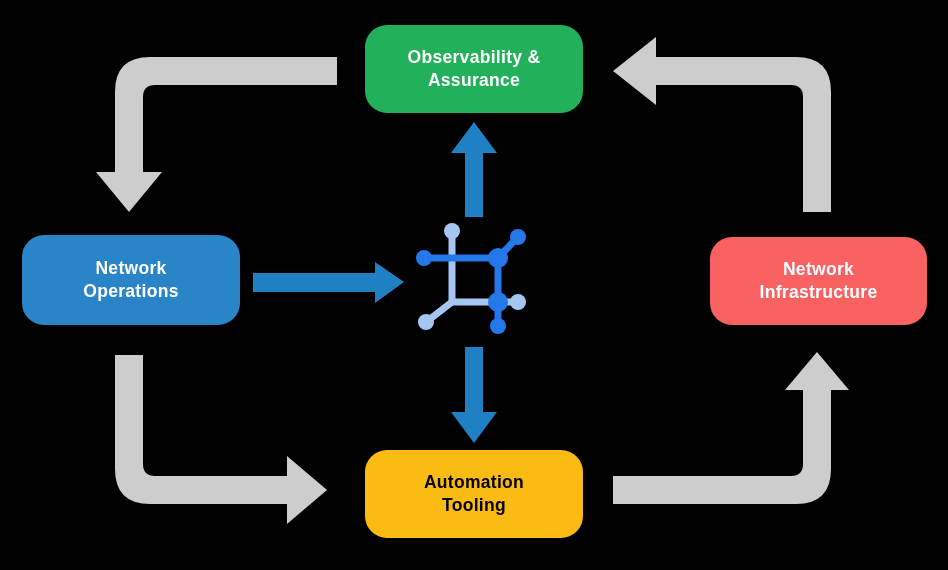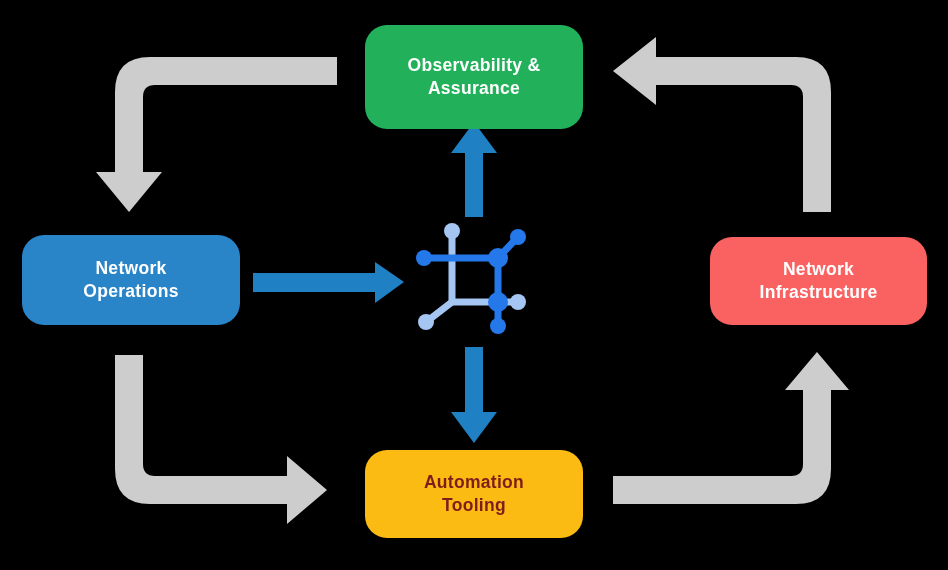--- a/index.html
+++ b/index.html
@@ -31,21 +31,21 @@
     justify-content: center;
     text-align: center;
   }
   .node-label {
     white-space: pre-line;
     font-size: 17.5px;
     font-weight: bold;
     line-height: 23px;
     letter-spacing: 0.3px;
   }
-  .node-observability { left: 365px; top: 25px;  width: 218px; height: 104px; }
+  .node-observability { left: 365px; top: 25px;  width: 218px; height: 88px; }
   .node-operations    { left: 22px;  top: 235px; width: 218px; height: 90px; }
   .node-infrastructure{ left: 710px; top: 237px; width: 217px; height: 88px; }
   .node-automation    { left: 365px; top: 450px; width: 218px; height: 88px; }
 </style>
 </head>
 <body>
 
 <div class="canvas" style="background-color: rgb(0, 0, 0);">
 
   <svg class="arrows-layer" viewBox="0 0 948 570">
@@ -103,17 +103,17 @@
     <span class="node-label" style="color: rgb(255, 255, 255);">Network
 Operations</span>
   </div>
 
   <div class="node node-infrastructure" style="background-color: rgb(250, 98, 98);">
     <span class="node-label" style="color: rgb(255, 255, 255);">Network
 Infrastructure</span>
   </div>
 
   <div class="node node-automation" style="background-color: rgb(251, 187, 18);">
-    <span class="node-label" style="color: #7f1d1d;">Automation
+    <span class="node-label" style="color: #000000;">Automation
 Tooling</span>
   </div>
 
 </div>
 
 </body></html>

